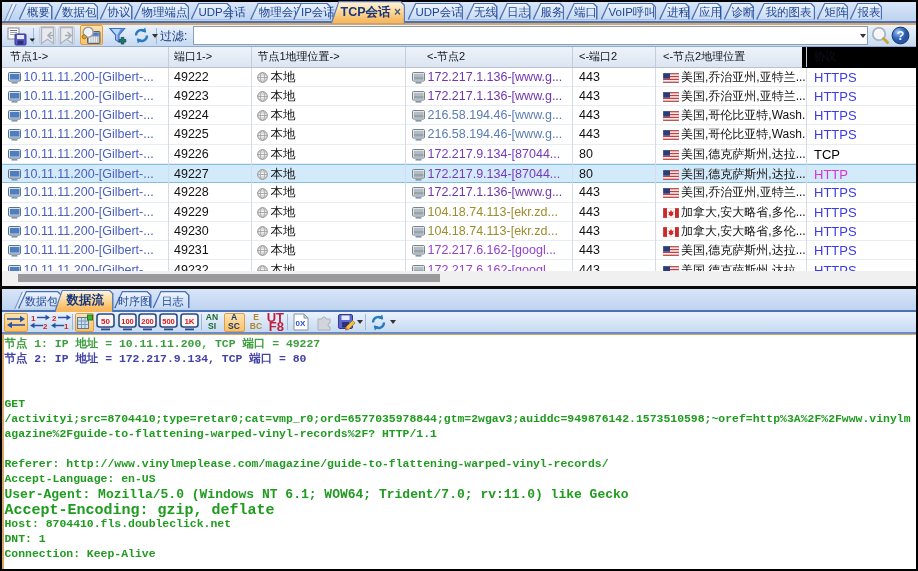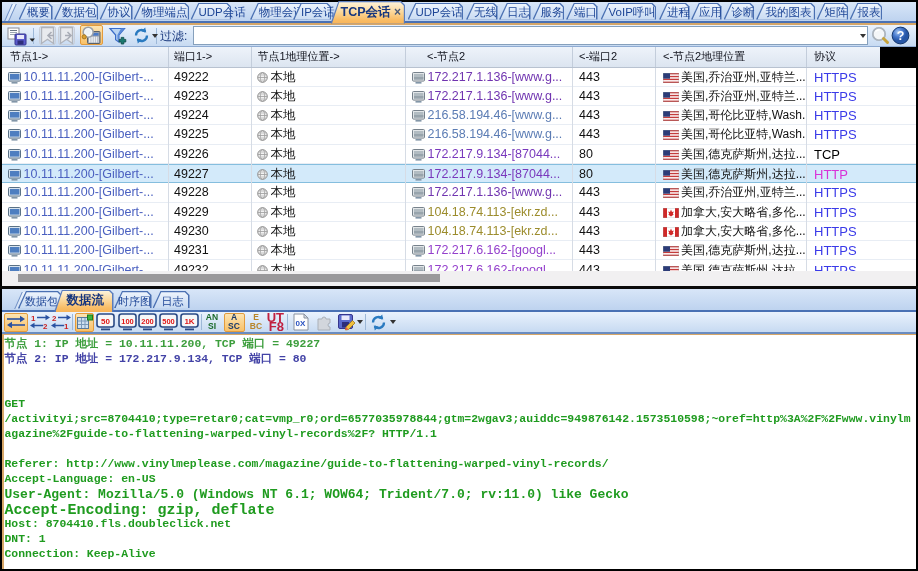--- a/index.html
+++ b/index.html
@@ -200,21 +200,21 @@
           <radialGradient id="hg" cx="0.35" cy="0.3">
             <stop offset="0" stop-color="#a8c8f0"></stop>
             <stop offset="0.55" stop-color="#4a7cd0"></stop>
             <stop offset="1" stop-color="#2656a6"></stop>
           </radialGradient>
         </defs>
 <circle cx="9.5" cy="9.5" r="8.4" fill="url(#hg)" stroke="#16386e"></circle>
 <text x="9.5" y="14" text-anchor="middle" font-family="Liberation Sans" font-size="12.5" font-weight="bold" fill="#fff">?</text>
 </svg>
 </div>
-<div class="abs" style="left:2px;top:47px;width:878px;height:20.5px;background:linear-gradient(#eef3fa,#dce5f0);border-bottom:1px solid #b8c2d0;">
+<div class="abs" style="left:2px;top:47px;width:800px;height:20.5px;background:linear-gradient(#eef3fa,#dce5f0);border-bottom:1px solid #b8c2d0;">
 <div class="hcell" style="left:8px;">节点1-&gt;</div>
 <div class="hcell" style="left:172px;">端口1-&gt;</div>
 <div class="hcell" style="left:255.5px;">节点1地理位置-&gt;</div>
 <div class="hcell" style="left:425px;">&lt;-节点2</div>
 <div class="hcell" style="left:577px;">&lt;-端口2</div>
 <div class="hcell" style="left:661px;">&lt;-节点2地理位置</div>
 <div class="hcell" style="left:812px;">协议</div>
 <div class="vline" style="left:165.5px;background:#c3cddb;"></div>
 <div class="vline" style="left:249px;background:#c3cddb;"></div>
 <div class="vline" style="left:403px;background:#c3cddb;"></div>

